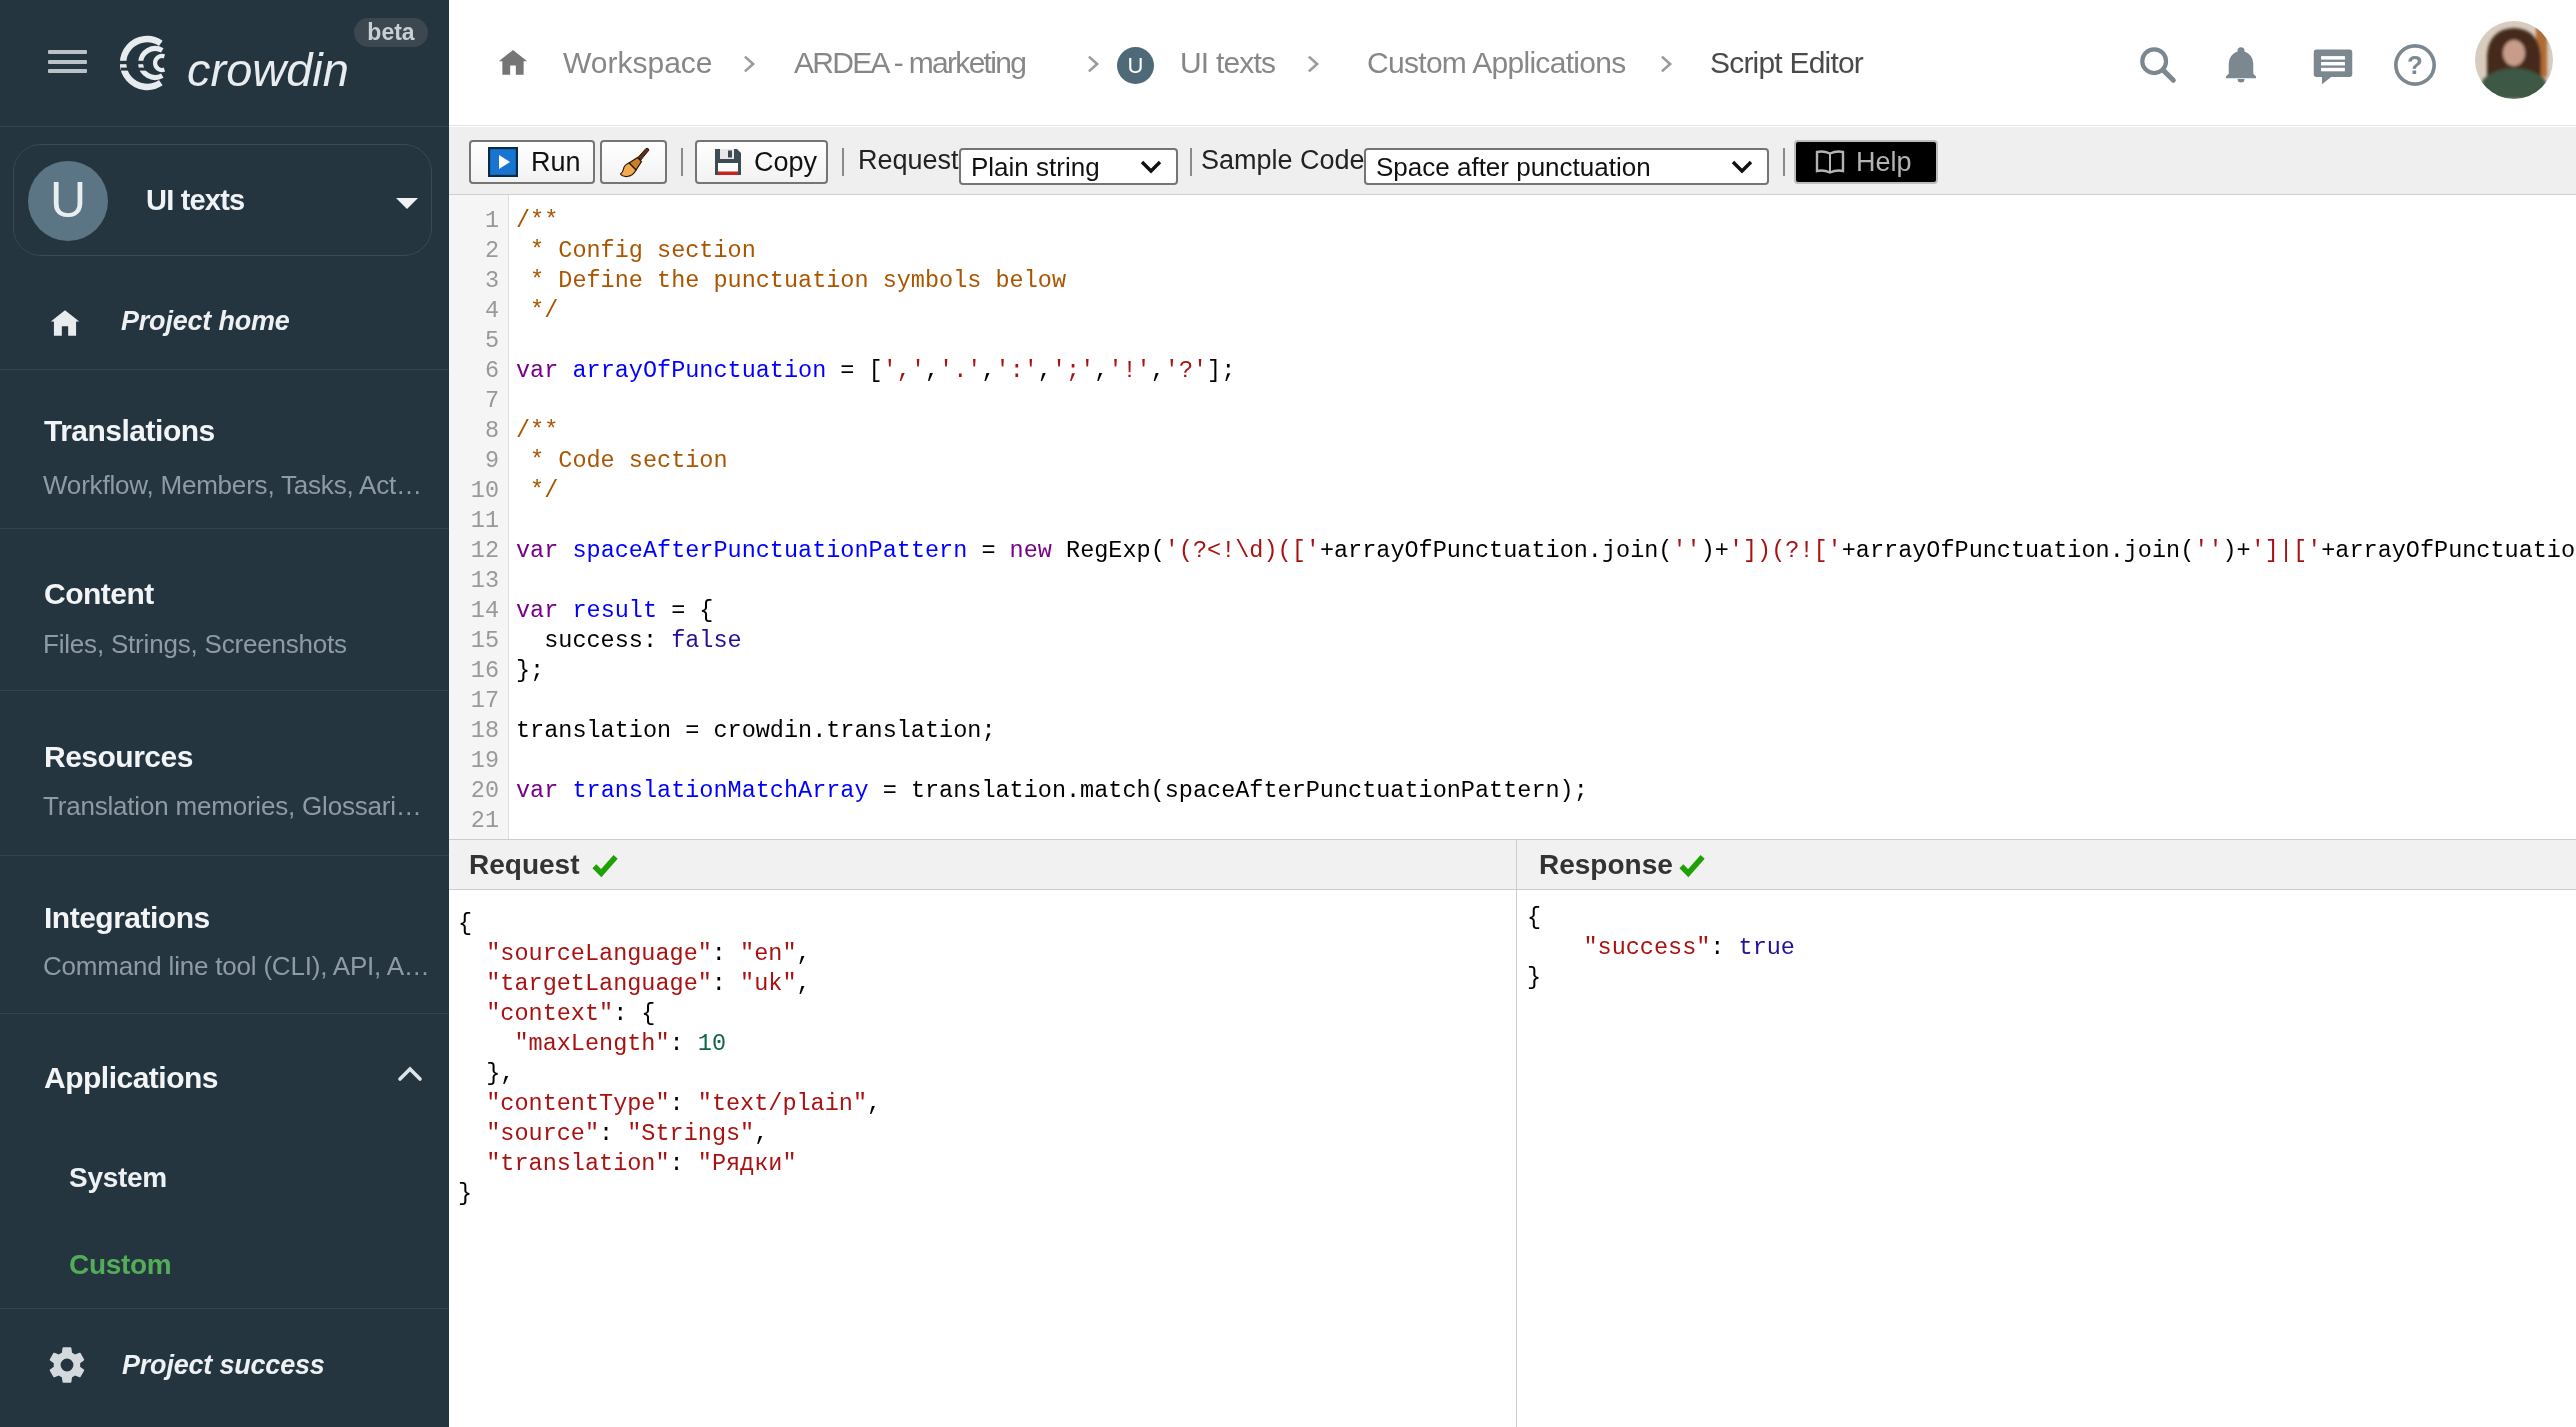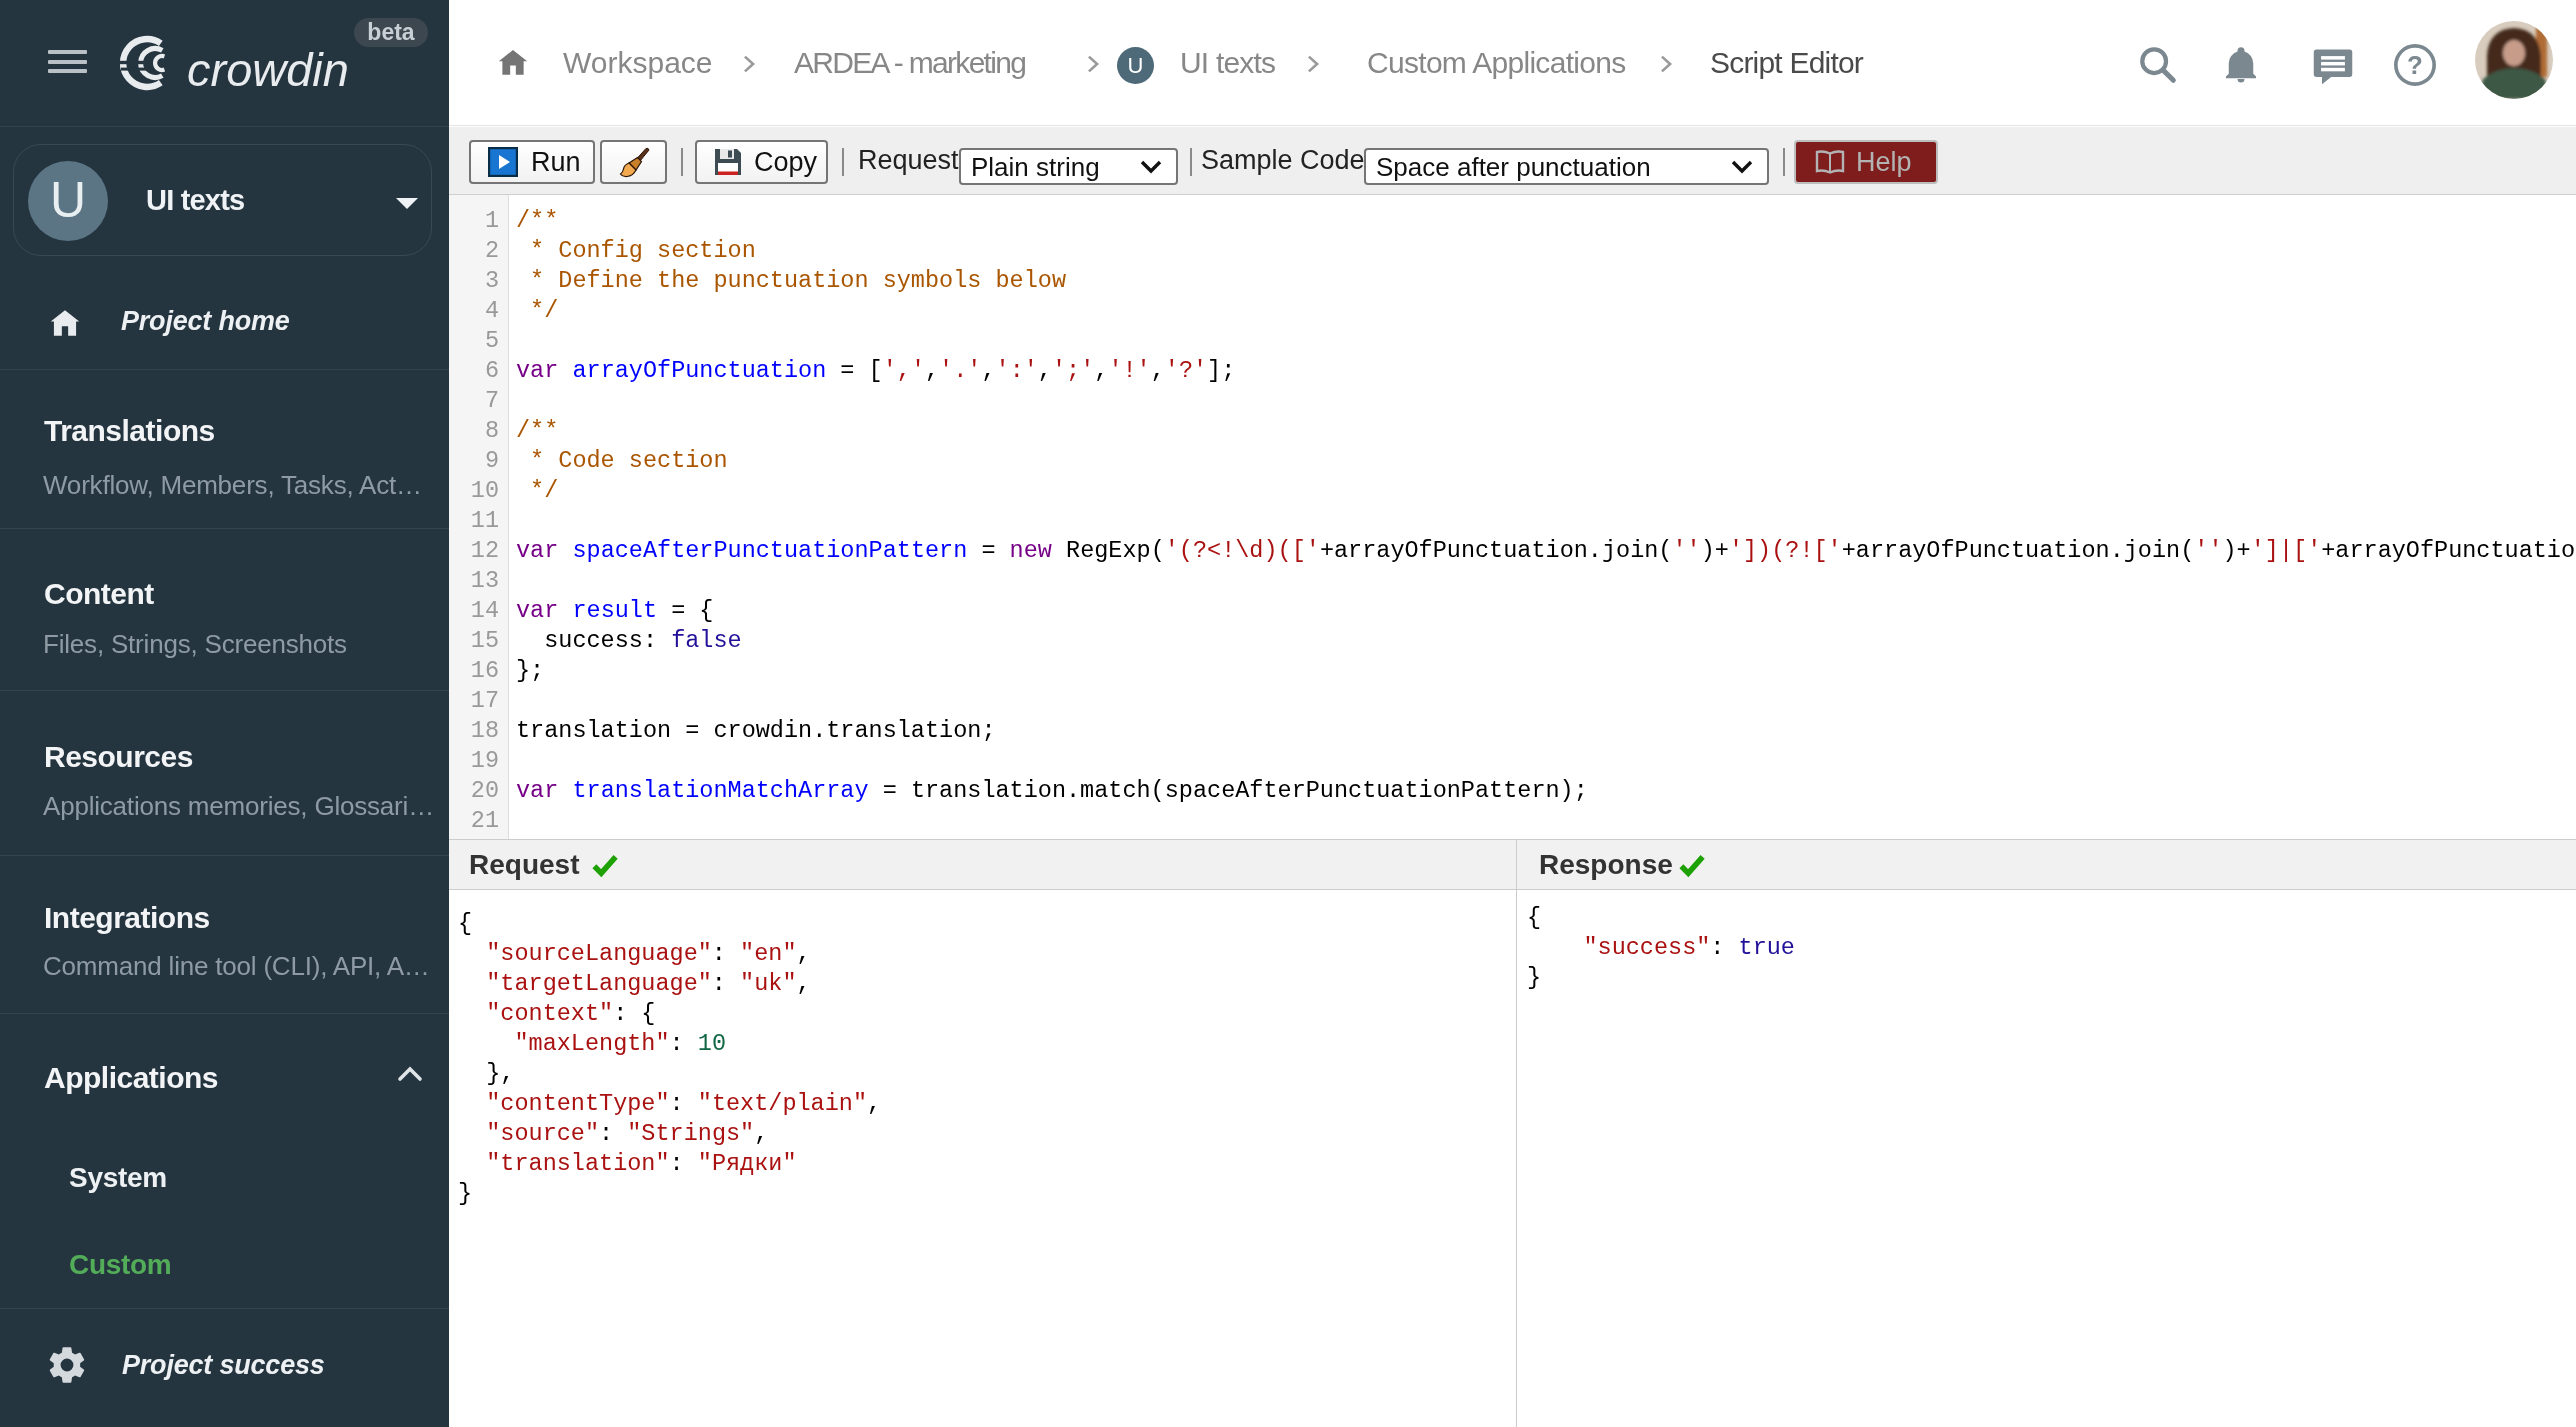--- a/index.html
+++ b/index.html
@@ -94,21 +94,21 @@
     </svg>
     <div class="navrow" style="top:306px; left:121px;">Project home</div>
     <div class="sdiv" style="top:369px"></div>
     <div class="sechead" style="top:414px">Translations</div>
     <div class="subtext" style="top:470px">Workflow, Members, Tasks, Act…</div>
     <div class="sdiv" style="top:528px"></div>
     <div class="sechead" style="top:577px">Content</div>
     <div class="subtext" style="top:629px">Files, Strings, Screenshots</div>
     <div class="sdiv" style="top:690px"></div>
     <div class="sechead" style="top:740px">Resources</div>
-    <div class="subtext" style="top:791px">Applications memories, Glossari…</div>
+    <div class="subtext" style="top:791px">Translation memories, Glossari…</div>
     <div class="sdiv" style="top:855px"></div>
     <div class="sechead" style="top:901px">Integrations</div>
     <div class="subtext" style="top:951px">Command line tool (CLI), API, A…</div>
     <div class="sdiv" style="top:1013px"></div>
     <div class="sechead" style="top:1061px">Applications</div>
     <svg class="chevup" style="left:397px; top:1065px;" width="26" height="18" viewBox="0 0 26 18">
       <path d="M3 14 L13 4 L23 14" fill="none" stroke="#dfe4e7" stroke-width="3.6" stroke-linecap="round"></path>
     </svg>
     <div class="appitem" style="top:1162px">System</div>
     <div class="appitem" style="top:1249px; color:#53ad58;">Custom</div>
@@ -215,21 +215,21 @@
   </div>
   <div class="tsep" style="left:741px;"></div>
   <div class="tlabel" style="left:752px;text-align:right;">Sample Code</div>
   <div class="tselect" style="left:915px; width:405px;">
     <span style="position:absolute; left:10px; top:2px;">Space after punctuation</span>
     <svg style="position:absolute; right:13px; top:9px;" width="24" height="16" viewBox="0 0 24 16">
       <path d="M3 3 L12 12 L21 3" fill="none" stroke="#111" stroke-width="3.4"></path>
     </svg>
   </div>
   <div class="tsep" style="left:1334px;"></div>
-  <div class="tbtn" style="left:1345px; width:144px; background:#7f1d1d; border-color:#bdbdbd; color:#b3b3b3;">
+  <div class="tbtn" style="left:1345px; width:144px; background:#000000; border-color:#bdbdbd; color:#b3b3b3;">
     <svg style="position:absolute; left:19px; top:8px;" width="30" height="25" viewBox="0 0 30 25">
       <path d="M2 2 Q8.5 0.5 15 3.5 Q21.5 0.5 28 2 L28 21 Q21.5 19.5 15 22.5 Q8.5 19.5 2 21 Z" fill="none" stroke="#b3b3b3" stroke-width="2.4"></path>
       <path d="M15 3.5 L15 22.5" stroke="#b3b3b3" stroke-width="2"></path>
     </svg>
     <span style="position:absolute; left:60px; top:5px;">Help</span>
   </div>
   </div>
 
   <div id="editor">
     <div id="gutter">

